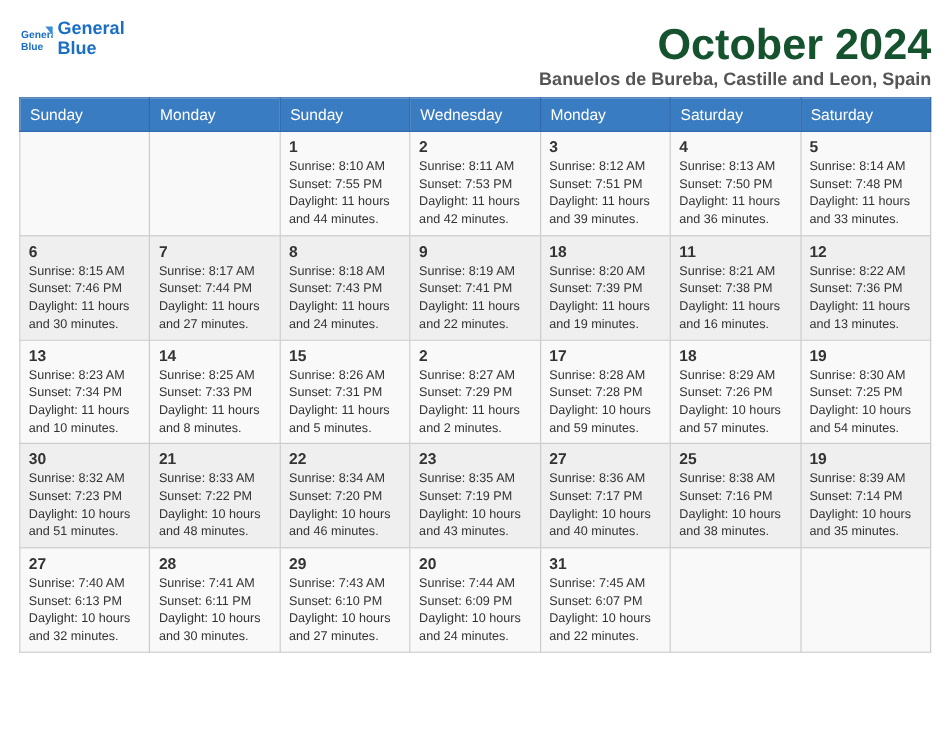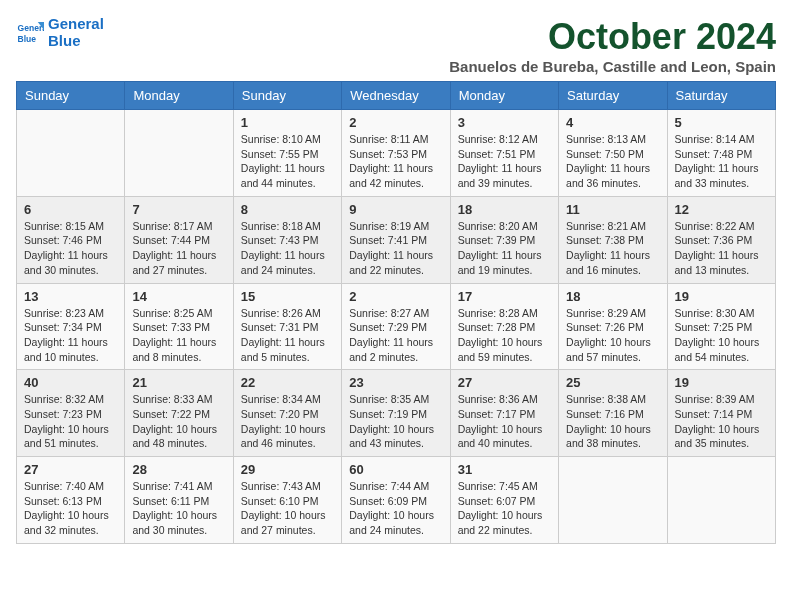--- a/index.html
+++ b/index.html
@@ -194,21 +194,21 @@
           <div class="day-number">18</div>
           <div class="day-info">Sunrise: 8:29 AM<br>Sunset: 7:26 PM<br>Daylight: 10 hours and 57 minutes.</div>
         </td>
         <td>
           <div class="day-number">19</div>
           <div class="day-info">Sunrise: 8:30 AM<br>Sunset: 7:25 PM<br>Daylight: 10 hours and 54 minutes.</div>
         </td>
       </tr>
       <tr>
         <td>
-          <div class="day-number">40</div>
+          <div class="day-number">30</div>
           <div class="day-info">Sunrise: 8:32 AM<br>Sunset: 7:23 PM<br>Daylight: 10 hours and 51 minutes.</div>
         </td>
         <td>
           <div class="day-number">21</div>
           <div class="day-info">Sunrise: 8:33 AM<br>Sunset: 7:22 PM<br>Daylight: 10 hours and 48 minutes.</div>
         </td>
         <td>
           <div class="day-number">22</div>
           <div class="day-info">Sunrise: 8:34 AM<br>Sunset: 7:20 PM<br>Daylight: 10 hours and 46 minutes.</div>
         </td>
@@ -236,21 +236,21 @@
         </td>
         <td>
           <div class="day-number">28</div>
           <div class="day-info">Sunrise: 7:41 AM<br>Sunset: 6:11 PM<br>Daylight: 10 hours and 30 minutes.</div>
         </td>
         <td>
           <div class="day-number">29</div>
           <div class="day-info">Sunrise: 7:43 AM<br>Sunset: 6:10 PM<br>Daylight: 10 hours and 27 minutes.</div>
         </td>
         <td>
-          <div class="day-number">60</div>
+          <div class="day-number">20</div>
           <div class="day-info">Sunrise: 7:44 AM<br>Sunset: 6:09 PM<br>Daylight: 10 hours and 24 minutes.</div>
         </td>
         <td>
           <div class="day-number">31</div>
           <div class="day-info">Sunrise: 7:45 AM<br>Sunset: 6:07 PM<br>Daylight: 10 hours and 22 minutes.</div>
         </td>
         <td class="empty-cell"></td>
         <td class="empty-cell"></td>
       </tr>
     </tbody>

